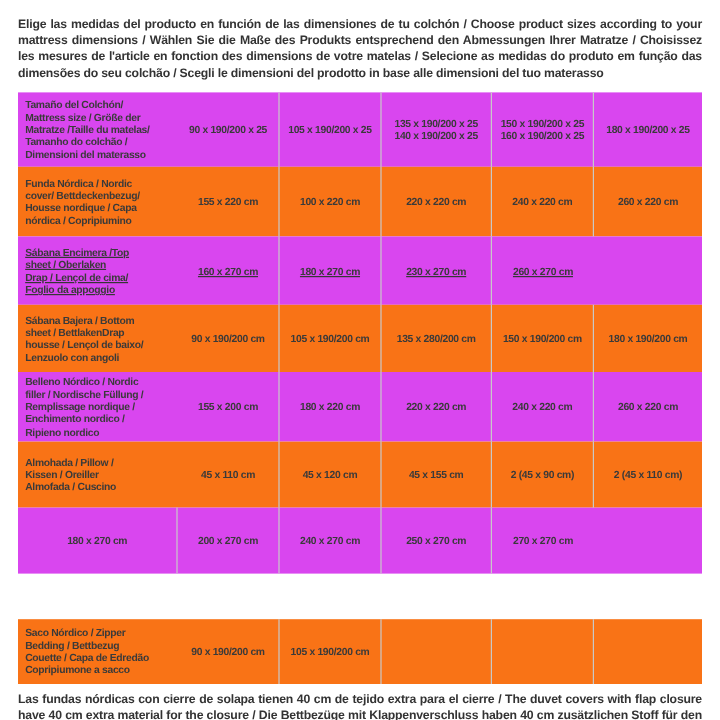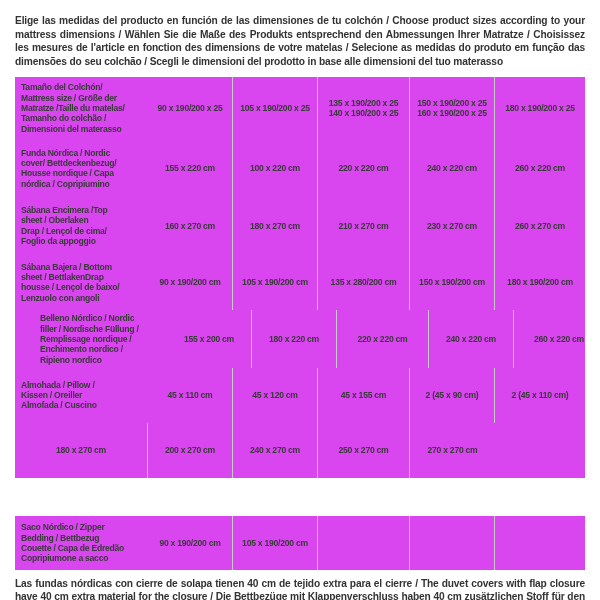--- a/index.html
+++ b/index.html
@@ -26,28 +26,28 @@
     letter-spacing: -0.15px;
     color: #333333;
   }
   .size-table {
     margin-top: 9px;
     width: 570px;
   }
   .row {
     display: grid;
     grid-template-columns: 133px 85px 85px 92px 85px 90px;
-    background: #d946ef;
+    background: #f97316;
   }
   .row.shaded { background: #d946ef; }
   .row:nth-child(1) { min-height: 62px; }
   .row:nth-child(2) { min-height: 58px; }
-  .row:nth-child(3) { min-height: 57px; }
+  .row:nth-child(3) { min-height: 57px; text-decoration: underline; }
   .row:nth-child(4) { min-height: 56px; }
-  .row:nth-child(5) { min-height: 57px; padding-left: 19px; }
+  .row:nth-child(5) { min-height: 57px; }
   .row:nth-child(6) { min-height: 55px; }
   .row:nth-child(7) { min-height: 55px; }
   .row:nth-child(8) { min-height: 54px; margin-top: 38px; }
   .cell {
     display: flex;
     align-items: center;
     justify-content: center;
     text-align: center;
     font-size: 8.6px;
     line-height: 1.2;
@@ -108,21 +108,20 @@
       <div class="cell">260 x 220 cm</div>
     </div>
 
     <div class="row shaded">
       <div class="cell label">Sábana Encimera /Top
 sheet / Oberlaken
 Drap / Lençol de cima/
 Foglio da appoggio</div>
       <div class="cell divider">160 x 270 cm</div>
       <div class="cell divider">180 x 270 cm</div>
-      <div class="cell divider">210 x 270 cm</div>
       <div class="cell divider">230 x 270 cm</div>
       <div class="cell">260 x 270 cm</div>
     </div>
 
     <div class="row">
       <div class="cell label">Sábana Bajera / Bottom
 sheet / BettlakenDrap
 housse / Lençol de baixo/
 Lenzuolo con angoli</div>
       <div class="cell divider">90 x 190/200 cm</div>

